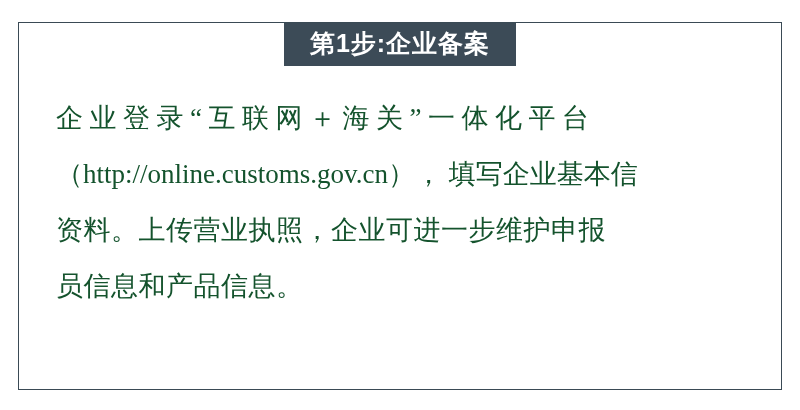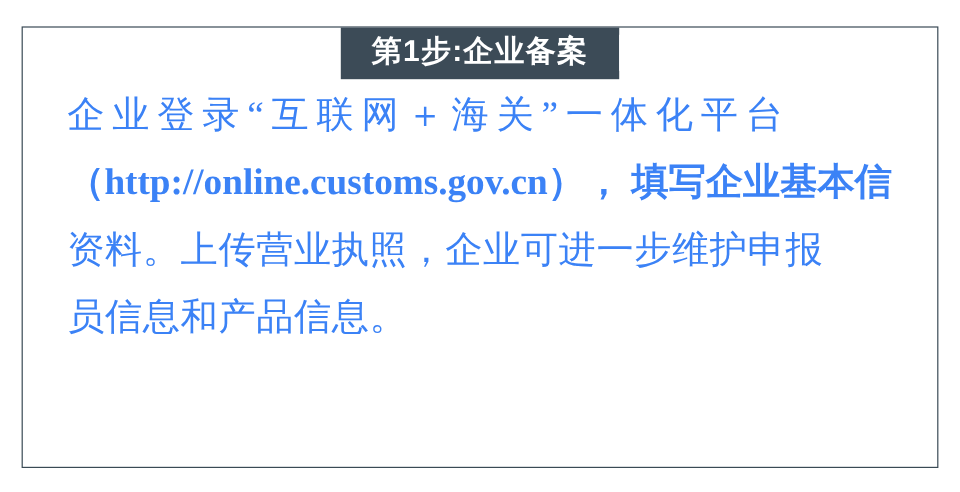--- a/index.html
+++ b/index.html
@@ -63,43 +63,42 @@
   
   .plate-gap {
     background: #ffffff;
     width: 18px;
     height: 30px;
   }
 
   .body-text {
     position: absolute;
     left: 56px;
-    top: 68px;
+    top: 90px;
     width: 690px;
-    color: #3b82f6;
-    font-size: 31px;
+    color: #14532d;
+    font-size: 27px;
     line-height: 56px;
     font-family: "Liberation Serif", serif;
     letter-spacing: 0.5px;
     text-align: justify;
   }
 
   .body-text .line {
     display: block;
     white-space: nowrap;
   }
 
   .line-1 {
     letter-spacing: 6.5px;
   }
 
   .url {
     font-family: "Liberation Serif", serif;
     letter-spacing: 0px;
-    font-weight: bold;
   }
 </style>
 </head>
 <body>
 
 <div class="page">
 
   <div class="card"></div>
 
   <div class="header-band">

